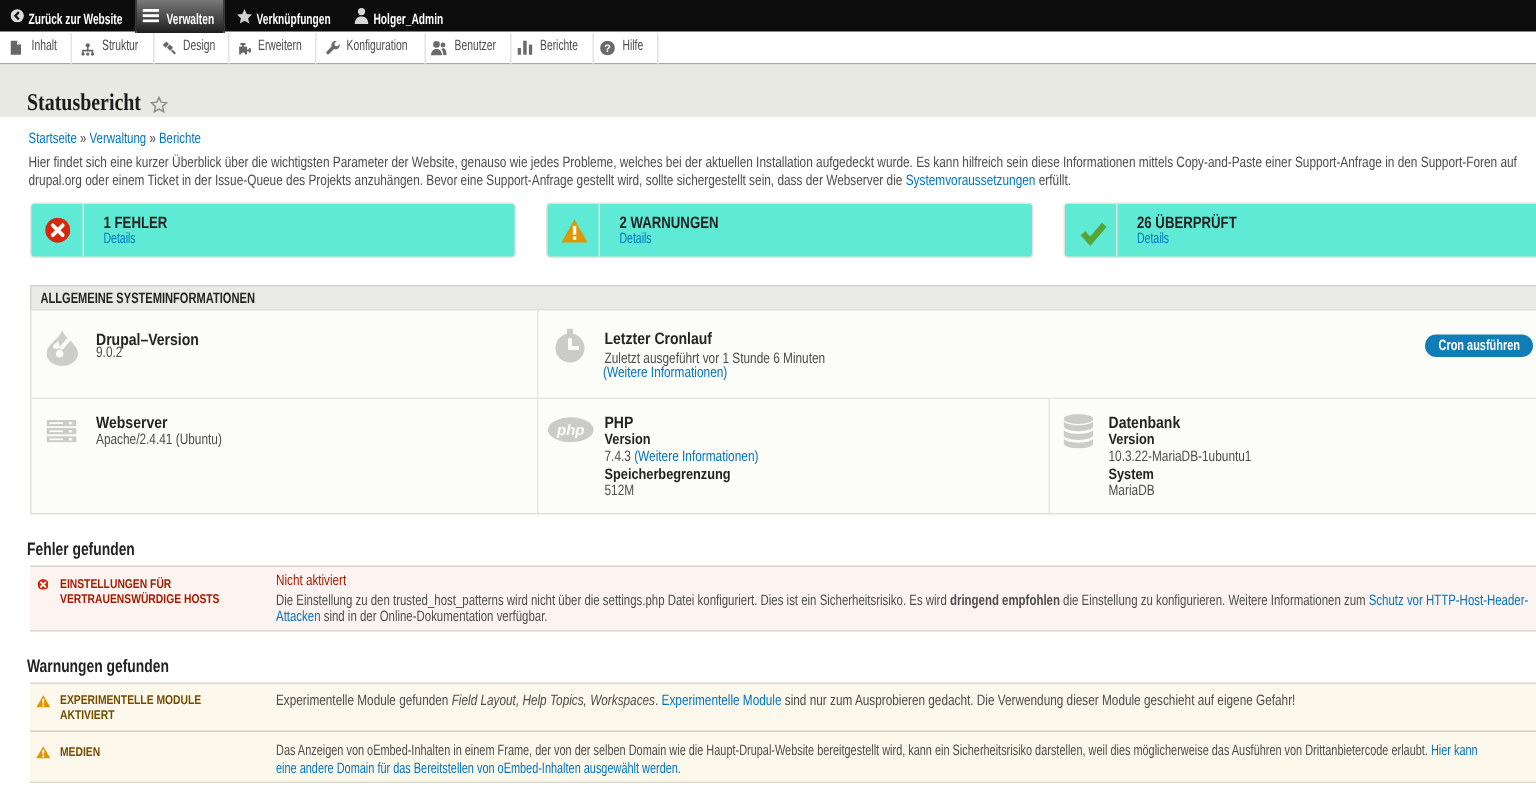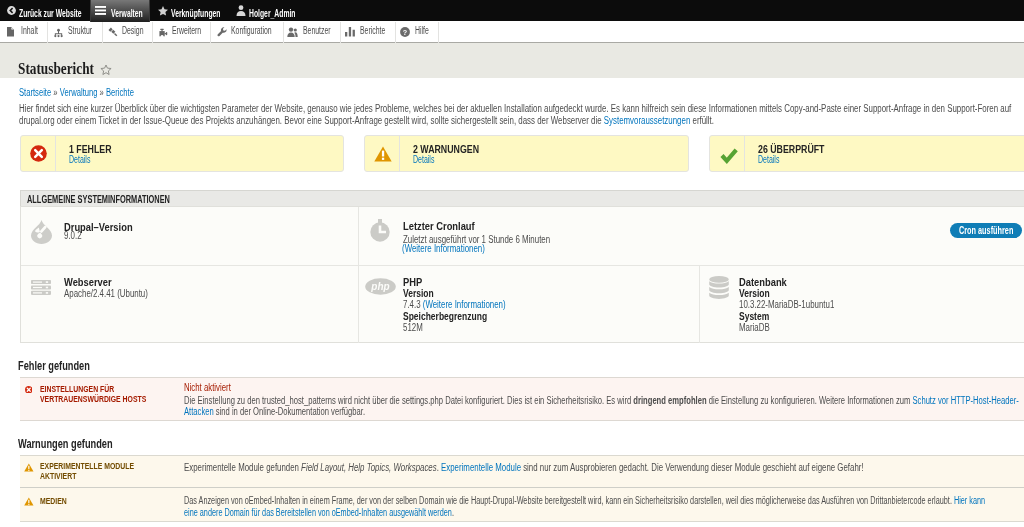--- a/index.html
+++ b/index.html
@@ -18,21 +18,21 @@
     border-left:1px solid #3a3a3a; border-right:1px solid #3a3a3a; }
 
   #tabsbar { position:absolute; left:0; top:21.5px; width:1024px; height:21.5px;
     background:#fff; border-bottom:1px solid #a9a9a4; }
   #tabsbar .sep { position:absolute; top:0; height:21px; width:1px; background:#e3e3e1; }
   #tabsbar .t { font-size:10px; color:#4c4c4c; transform:scaleX(0.69); top:4.7px; }
   #tabsbar svg { position:absolute; }
 
   #band { position:absolute; left:0; top:43px; width:1024px; height:35.3px; background:#e9e9e3; }
 
-  .card { position:absolute; top:135px; height:37px; background:#fef9c3;
+  .card { position:absolute; top:135px; height:37px; background:#5eead4;
     border:1px solid #e4e4e0; border-radius:3px; }
   .card .icol { position:absolute; left:0; top:0; width:35px; height:35px;
     border-right:1px solid #e4e4e0; }
   .card .ttl { left:48px; top:7.5px; font-size:11px; font-weight:bold; color:#232323; transform:scaleX(0.80); }
   .card .det { left:48px; top:18.8px; font-size:10px; color:#0074bd; transform:scaleX(0.70); }
 
   #sysbar { position:absolute; left:20px; top:190px; width:1010px; height:16px;
     background:#e9e9e6; border:1px solid #d6d6d1; border-bottom:none; }
   #systable { position:absolute; left:20px; top:206px; width:1010px; height:137px;
     background:#fcfcf9; border:1px solid #e0e0db; }

